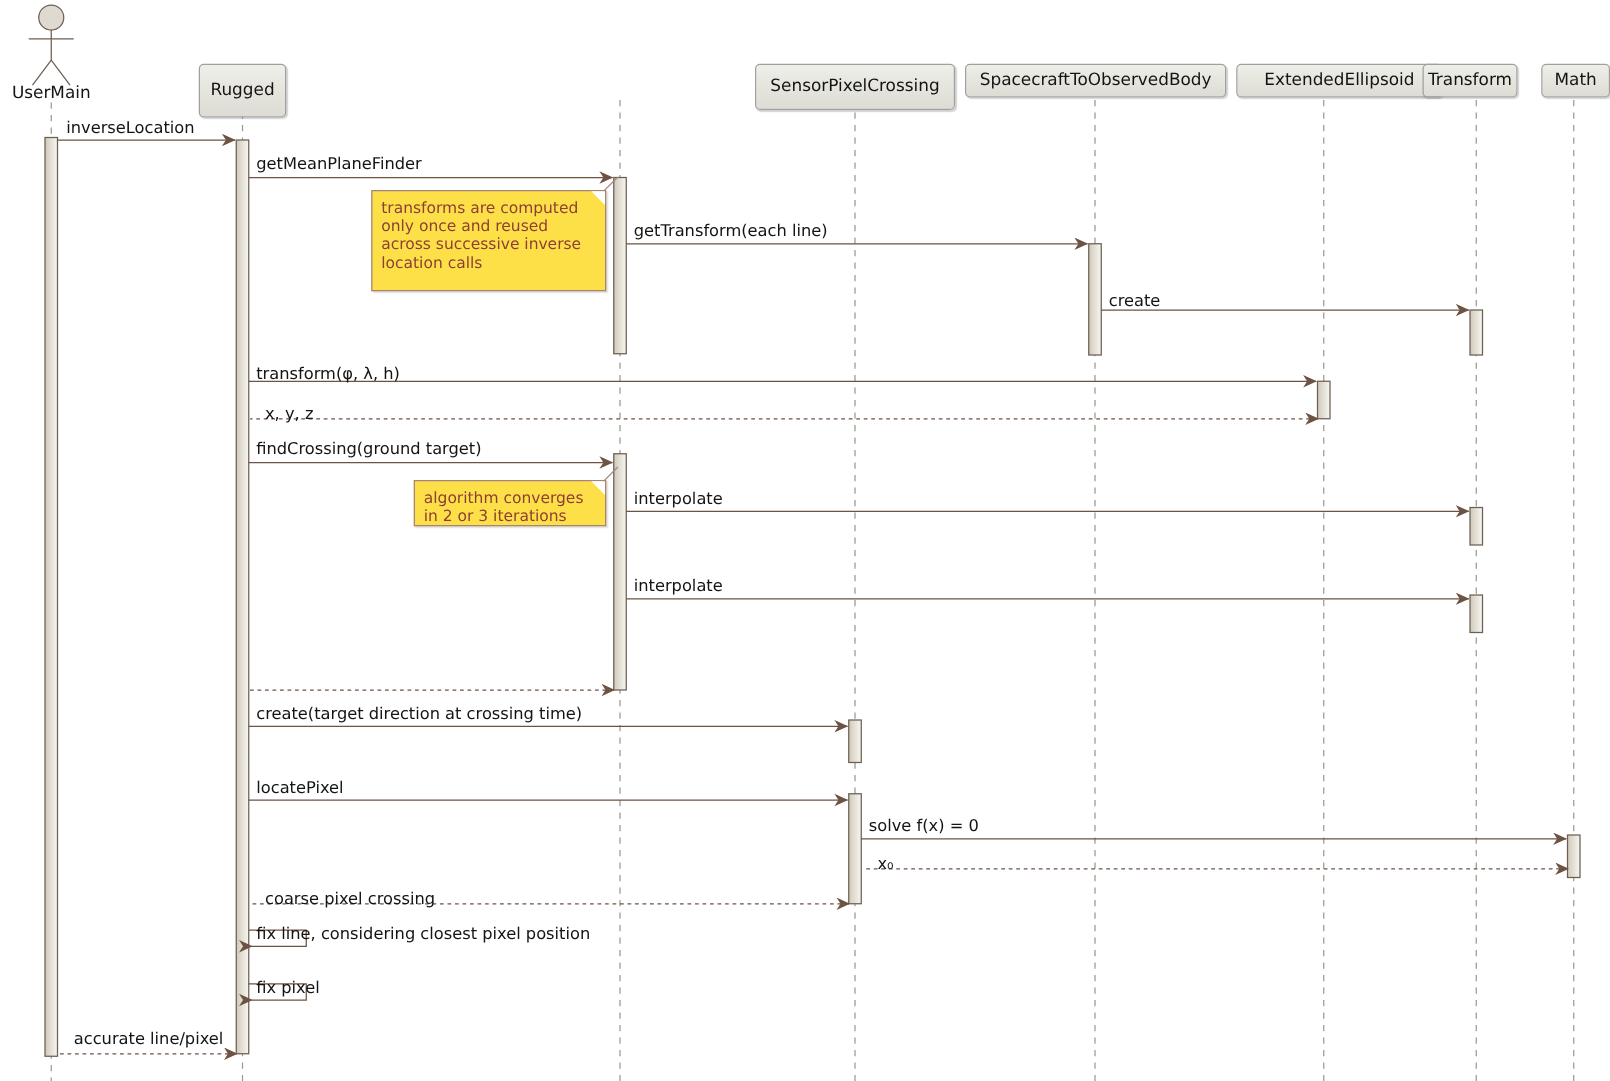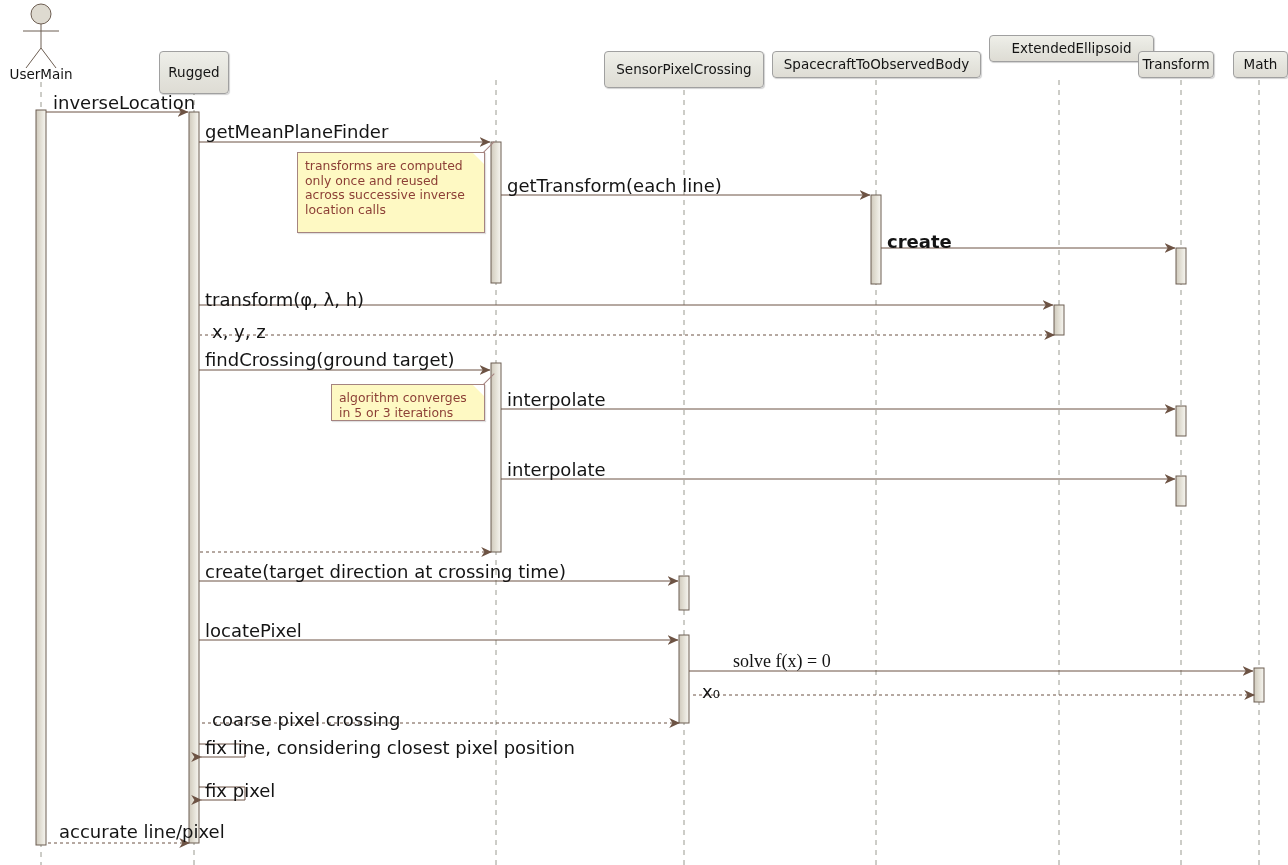--- a/index.html
+++ b/index.html
@@ -37,21 +37,21 @@
     position:absolute;
     font-size:13.5px;
     color:#141414;
     white-space:nowrap;
   }
 
   
   .note{
     position:absolute;
     box-sizing:border-box;
-    background:#fef9c3;
+    background:#fde047;
     border:1px solid #a58480;
     color:#8c3f36;
     font-size:12.4px;
     line-height:14.6px;
     padding:6px 8px 6px 7px;
     white-space:pre-line;
     box-shadow:1px 1px 1px rgba(0,0,0,.12);
   }
   .note .foldtri{
     position:absolute;
@@ -65,21 +65,21 @@
     top:0;right:0;
     width:15.6px;height:1px;
     background:#a58480;
     transform-origin:right top;
     transform:rotate(135deg);
   }
 
   
   .msg{
     position:absolute;
-    font-size:18px;
+    font-size:13px;
     line-height:15px;
     color:#141414;
     white-space:pre-line;
     letter-spacing:0;
   }
 </style>
 </head>
 <body>
 
 <div id="canvas">
@@ -155,45 +155,45 @@
 <div class="actor-label" style="left: 0px; top: 66px; width: 82px; text-align: center;">UserMain</div>
     <div class="pbox" style="left: 159px; top: 51px; width: 70px; height: 43px;">
       <span>Rugged</span>
     </div>
     <div class="pbox" style="left: 604px; top: 51px; width: 160px; height: 37px;">
       <span>SensorPixelCrossing</span>
     </div>
     <div class="pbox" style="left: 772px; top: 51px; width: 209px; height: 27px; text-align: right;">
       <span>SpacecraftToObservedBody</span>
     </div>
-    <div class="pbox" style="left: 989px; top: 35px; width: 165px; height: 27px;">
+    <div class="pbox" style="left: 989px; top: 51px; width: 165px; height: 27px;">
       <span>ExtendedEllipsoid</span>
     </div>
     <div class="pbox" style="left: 1138px; top: 51px; width: 76px; height: 27px;">
       <span>Transform</span>
     </div>
     <div class="pbox" style="left: 1233px; top: 51px; width: 55px; height: 27px;">
       <span>Math</span>
     </div>
     <div class="msg" style="left: 53px; top: 95px;">inverseLocation</div>
     <div class="msg" style="left: 205px; top: 124px;">getMeanPlaneFinder</div>
     <div class="msg" style="left: 507px; top: 178px;">getTransform(each line)</div>
-    <div class="msg" style="left: 887px; top: 234px; font-weight: bold;">create</div>
+    <div class="msg" style="left: 887px; top: 234px;">create</div>
     <div class="msg" style="left: 205px; top: 292px;">transform(φ, λ, h)</div>
     <div class="msg" style="left: 212px; top: 324px;">x, y, z</div>
     <div class="msg" style="left: 205px; top: 352px;">findCrossing(ground target)</div>
     <div class="msg" style="left: 507px; top: 392px;">interpolate</div>
     <div class="msg" style="left: 507px; top: 462px;">interpolate</div>
     <div class="msg" style="left: 205px; top: 564px;">create(target direction at crossing time)</div>
     <div class="msg" style="left: 205px; top: 623px;">locatePixel</div>
-    <div class="msg" style="left: 733px; top: 654px; font-family: Liberation Serif, serif;">solve f(x) = 0</div>
+    <div class="msg" style="left: 695px; top: 654px;">solve f(x) = 0</div>
     <div class="msg" style="left: 702px; top: 684px;">x₀</div>
     <div class="msg" style="left: 212px; top: 712px;">coarse pixel crossing</div>
     <div class="msg" style="left: 205px; top: 740px;">fix line, considering closest pixel position</div>
     <div class="msg" style="left: 205px; top: 783px;">fix pixel</div>
     <div class="msg" style="left: 59px; top: 824px;">accurate line/pixel</div>
     <div class="note" style="left: 297px; top: 152px; width: 188px; height: 81px;"><span>transforms are computed
 only once and reused
 across successive inverse
 location calls</span><span class="foldtri"></span><span class="folddiag"></span></div>
     <div class="note" style="left: 331px; top: 384px; width: 154px; height: 37px;"><span>algorithm converges
-in 5 or 3 iterations</span><span class="foldtri"></span><span class="folddiag"></span></div>
+in 2 or 3 iterations</span><span class="foldtri"></span><span class="folddiag"></span></div>
   </div>
 
 </body></html>

